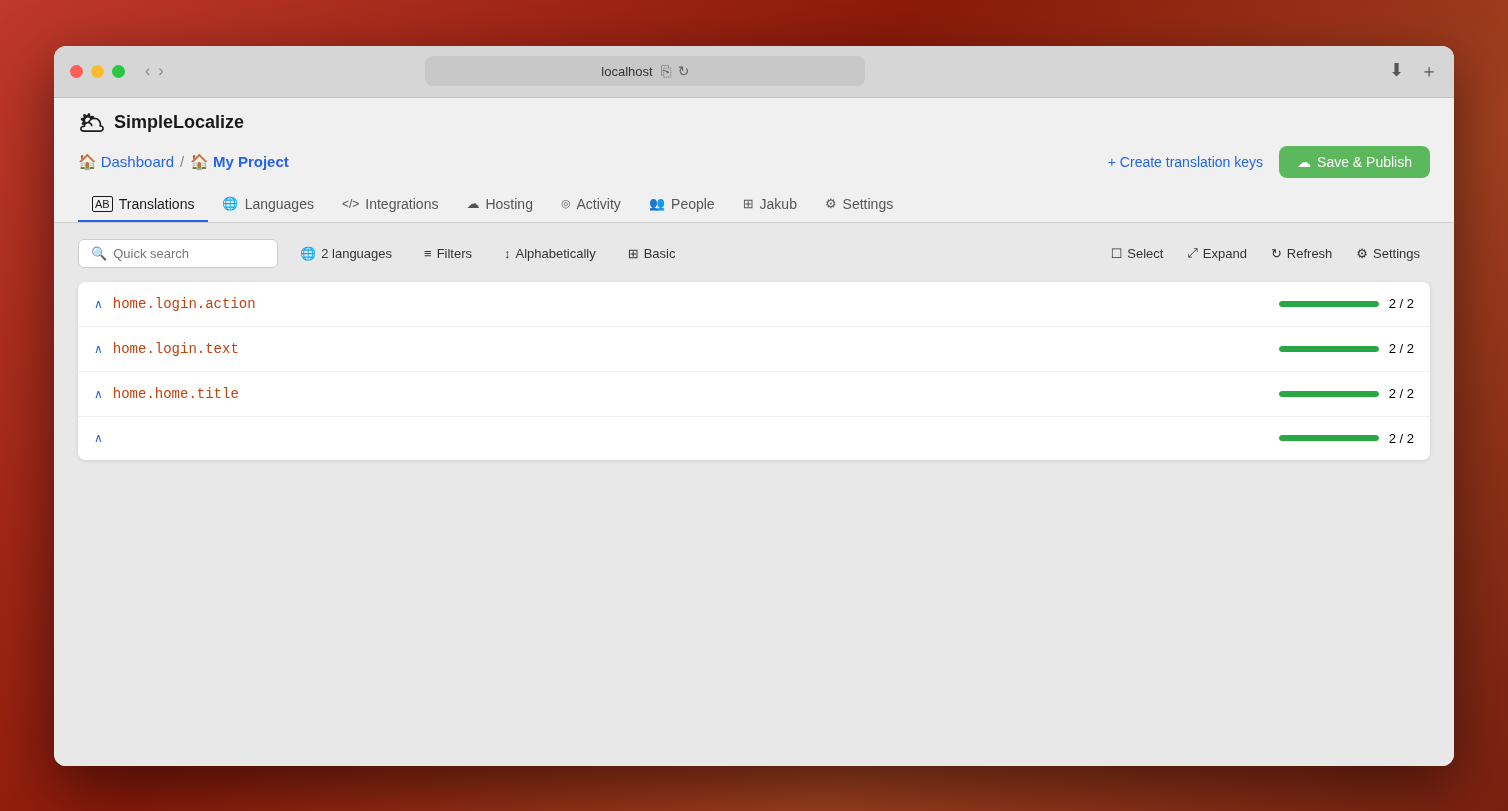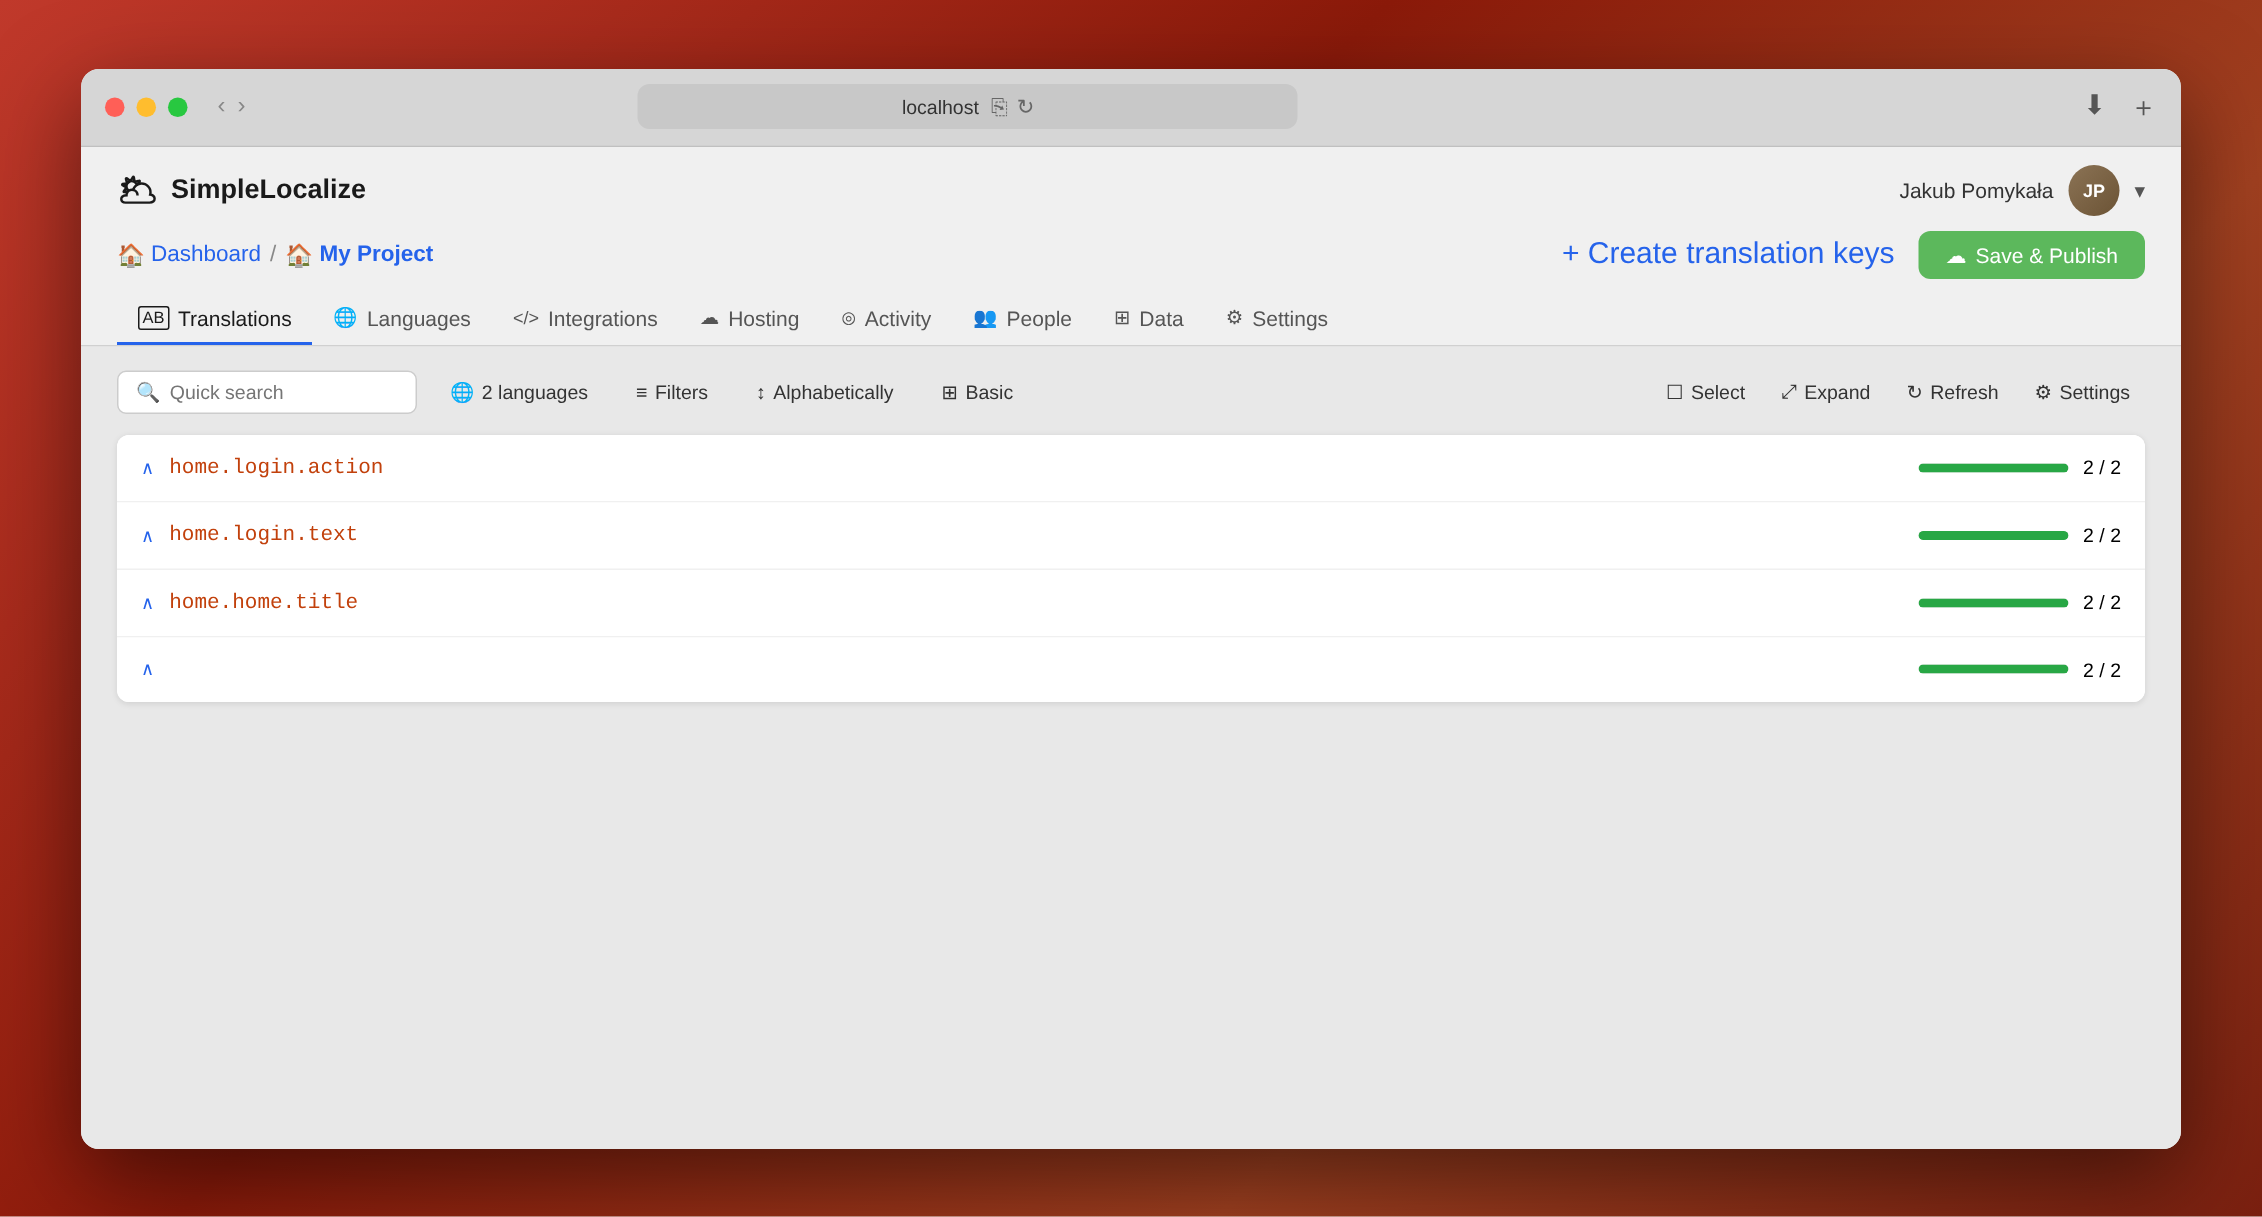--- a/index.html
+++ b/index.html
@@ -185,21 +185,21 @@
     }
 
     .header-actions {
       display: flex;
       align-items: center;
       gap: 16px;
     }
 
     .create-link {
       color: #2563eb;
-      font-size: 20px;
+      font-size: 14px;
       text-decoration: none;
       display: flex;
       align-items: center;
       gap: 4px;
     }
 
     .save-publish-btn {
       background: #5cb85c;
       color: white;
       border: none;
@@ -404,25 +404,20 @@
   </div>
 
   <div class="app-header">
     <div class="app-header-top">
 
       <div class="app-logo">
         <span class="logo-icon">🌥</span>
         <span>SimpleLocalize</span>
       </div>
 
-      <div class="user-section">
-        <span>Jakub Pomykała</span>
-        <div class="avatar">JP</div>
-        <span class="chevron-down">▾</span>
-      </div>
     </div>
 
     <div class="breadcrumb-row">
       <div class="breadcrumb">
         <a class="breadcrumb-link">
           <span>🏠</span>
           <span>Dashboard</span>
         </a>
         <span class="breadcrumb-sep">/</span>
         <span class="breadcrumb-current">
@@ -461,21 +456,21 @@
       <div class="nav-tab">
         <span class="tab-icon" style="font-size:11px;">◎</span>
         <span>Activity</span>
       </div>
       <div class="nav-tab">
         <span class="tab-icon">👥</span>
         <span>People</span>
       </div>
       <div class="nav-tab">
         <span class="tab-icon">⊞</span>
-        <span>Data</span>
+        <span>Jakub</span>
       </div>
       <div class="nav-tab">
         <span class="tab-icon">⚙</span>
         <span>Settings</span>
       </div>
     </div>
   </div>
 
   <div class="main-content">
 

